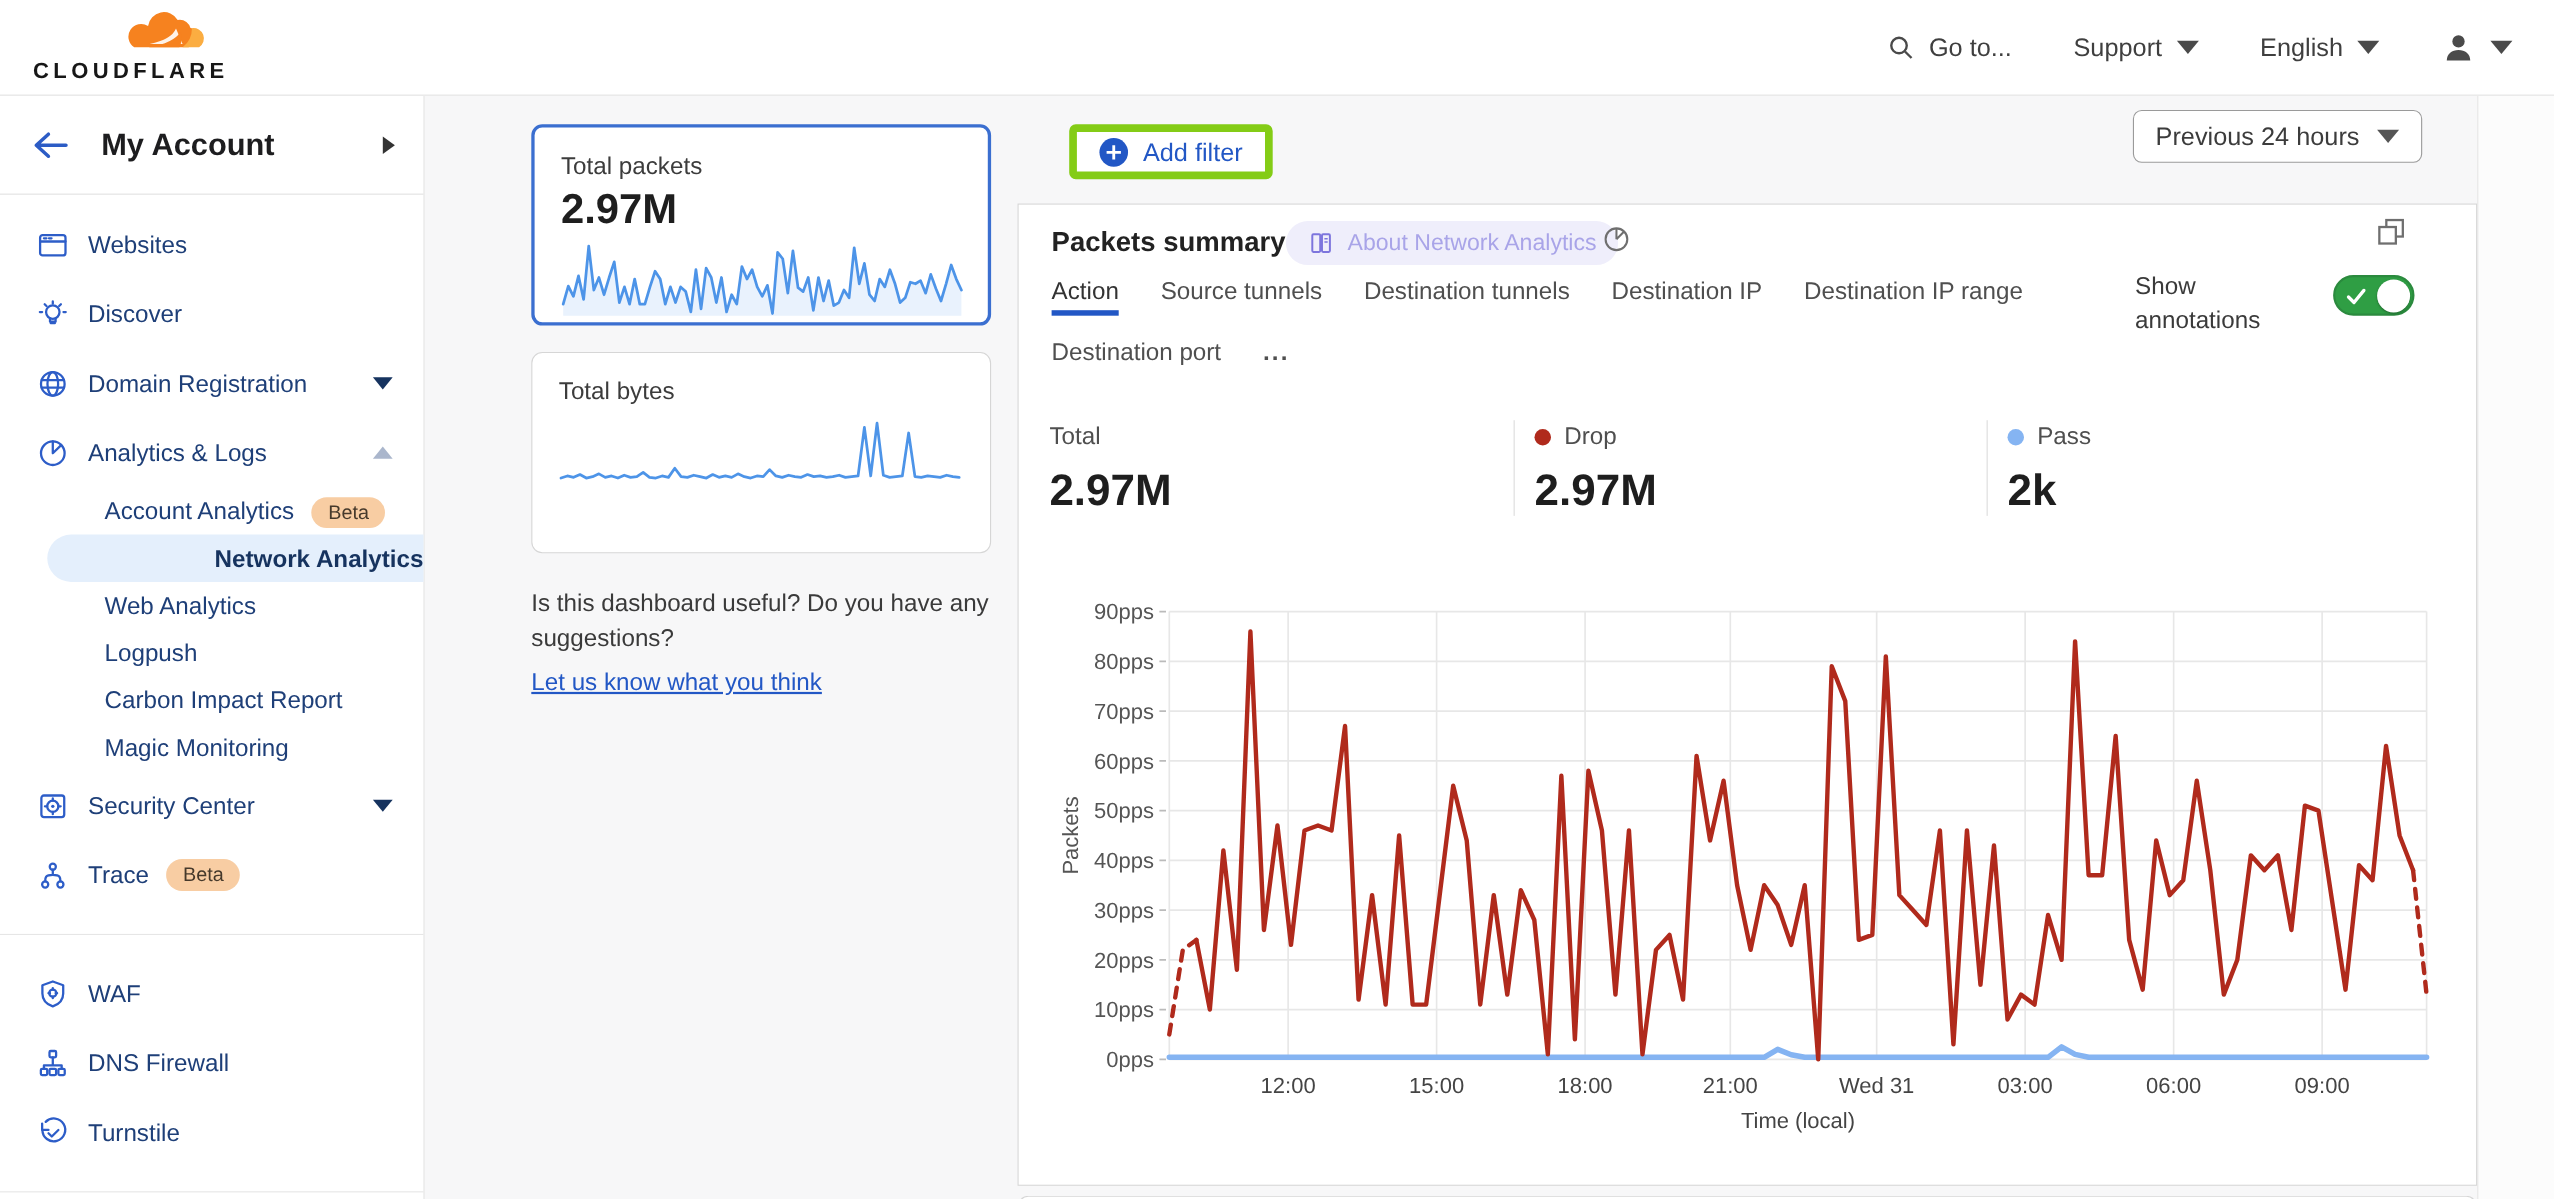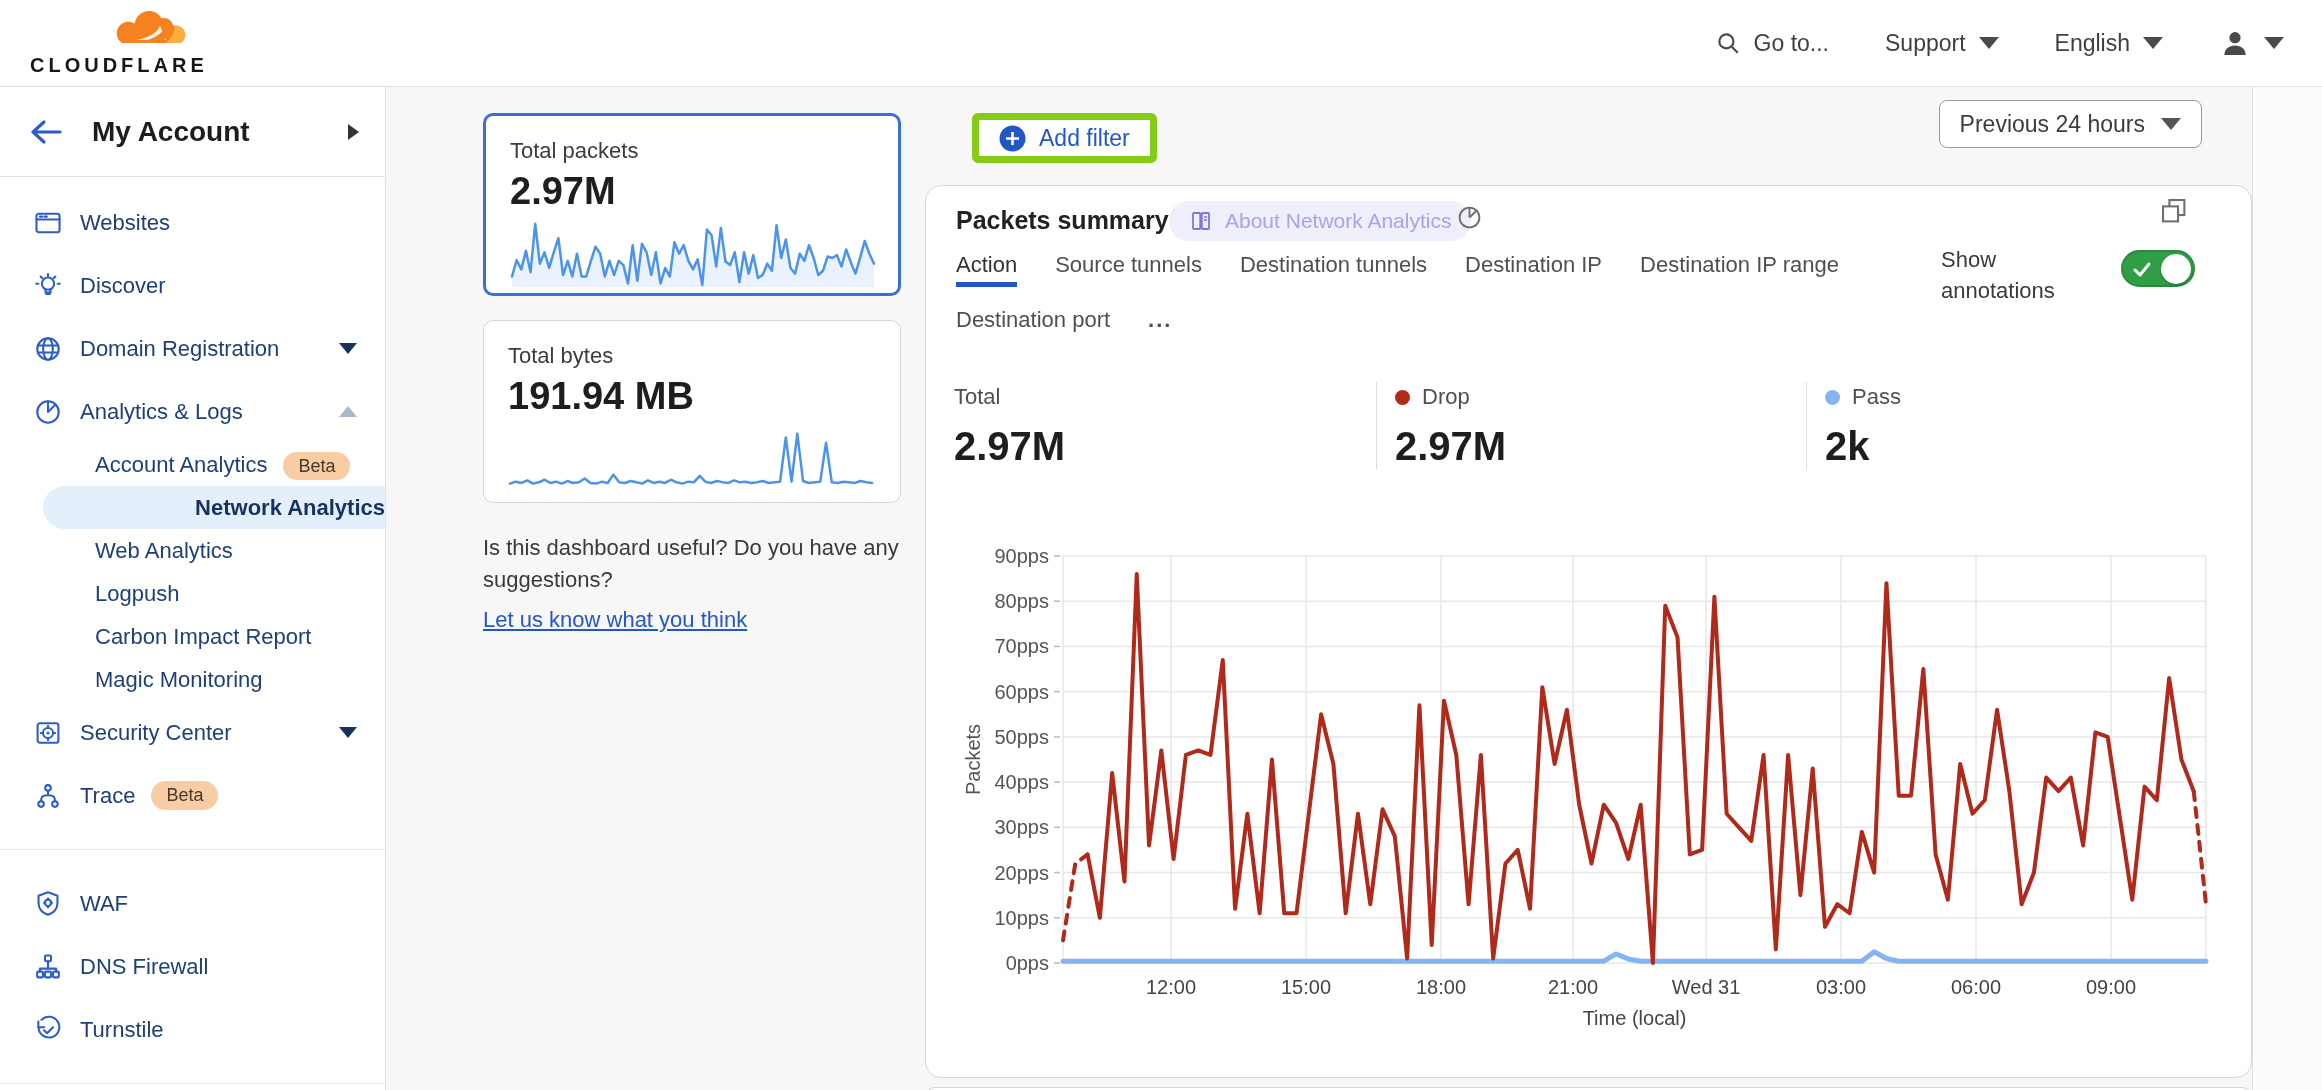--- a/index.html
+++ b/index.html
@@ -61,21 +61,21 @@
   .btn-addfilter { position:absolute; left:586px; top:26px; height:50px; background:#fff;
                    border:7px solid #84cc16; border-radius:6px; display:flex; align-items:center;
                    gap:13px; padding:0 20px; font-size:23px; color:#2257c5; cursor:pointer; }
   .btn-range { position:absolute; right:50px; top:13px; height:48px; background:#fff;
                border:1px solid #9a9a9a; border-radius:8px; display:flex; align-items:center;
                gap:16px; padding:0 20px; font-size:23px; color:#3c3c3c; cursor:pointer; }
   .btn-range .caret { border-top-color:#555; }
 
   
   .panel { position:absolute; left:539px; top:98px; width:1327px; height:893px; background:#fff;
-           border:1px solid #d6d6d6; border-radius:16px; }
+           border:1px solid #d6d6d6; border-radius:0; }
   .panel-next { position:absolute; left:539px; top:1000px; width:1327px; height:40px; background:#fff;
                 border:1px solid #d6d6d6; border-radius:10px 10px 0 0; border-bottom:none; }
   .ps-title { position:absolute; left:30px; top:20px; font-size:25px; font-weight:bold; color:#222; }
   .about-pill { position:absolute; left:243px; top:15px; height:40px; background:#efeefb;
                 border-radius:20px; display:flex; align-items:center; gap:12px; padding:0 20px;
                 font-size:21px; color:#a9a4e8; cursor:pointer; }
   .pie-ico { position:absolute; left:530px; top:18px; cursor:pointer; }
   .expand-ico { position:absolute; right:62px; top:10px; cursor:pointer; }
 
   .tabs { position:absolute; left:30px; top:66px; width:1060px; display:flex; flex-wrap:wrap;
@@ -278,21 +278,20 @@
     <div class="mini-title">Total packets</div>
     <div class="mini-value">2.97M</div>
     <svg id="spark-packets" width="368" height="80" viewBox="0 0 368 80">
         <polygon points="2,74 2,63.46666666666667 6.6410256410256405,47.111111111111114 11.282051282051281,56.355555555555554 15.923076923076923,37.86666666666667 20.564102564102562,59.2 25.205128205128204,10.844444444444441 29.846153846153847,50.66666666666667 34.48717948717949,39.28888888888889 39.128205128205124,54.93333333333334 43.769230769230774,39.28888888888889 48.41025641025641,25.06666666666667 53.05128205128205,62.044444444444444 57.69230769230769,47.82222222222222 62.33333333333333,63.46666666666667 66.97435897435898,40.71111111111111 71.61538461538461,63.46666666666667 76.25641025641025,63.46666666666667 80.8974358974359,47.82222222222222 85.53846153846155,33.6 90.17948717948718,40.71111111111111 94.82051282051282,63.46666666666667 99.46153846153845,47.82222222222222 104.1025641025641,62.044444444444444 108.74358974358975,47.82222222222222 113.38461538461539,52.08888888888889 118.02564102564104,70.57777777777778 122.66666666666666,32.17777777777778 127.3076923076923,67.73333333333333 131.94871794871796,30.755555555555553 136.5897435897436,39.28888888888889 141.23076923076923,62.044444444444444 145.87179487179486,39.28888888888889 150.5128205128205,70.57777777777778 155.15384615384616,54.93333333333334 159.7948717948718,63.46666666666667 164.43589743589743,29.333333333333336 169.0769230769231,40.71111111111111 173.7179487179487,32.17777777777778 178.35897435897436,47.82222222222222 183,56.355555555555554 187.64102564102564,46.4 192.2820512820513,72 196.9230769230769,16.53333333333333 201.56410256410257,22.22222222222222 206.2051282051282,53.51111111111111 210.84615384615384,15.111111111111114 215.4871794871795,48.53333333333333 220.1282051282051,52.08888888888889 224.76923076923077,39.28888888888889 229.4102564102564,69.15555555555555 234.05128205128207,39.28888888888889 238.6923076923077,60.62222222222222 243.33333333333331,42.13333333333333 247.97435897435898,64.88888888888889 252.6153846153846,62.044444444444444 257.2564102564103,50.66666666666667 261.8974358974359,57.77777777777778 266.53846153846155,12.266666666666666 271.1794871794872,44.977777777777774 275.8205128205128,26.488888888888887 280.46153846153845,54.93333333333334 285.1025641025641,60.62222222222222 289.7435897435897,40.71111111111111 294.3846153846154,47.82222222222222 299.025641025641,32.17777777777778 303.6666666666667,44.977777777777774 308.3076923076923,62.044444444444444 312.94871794871796,57.77777777777778 317.5897435897436,43.55555555555556 322.2307692307692,44.977777777777774 326.87179487179486,42.13333333333333 331.5128205128205,53.51111111111111 336.1538461538462,36.44444444444444 340.7948717948718,49.24444444444444 345.4358974358974,60.62222222222222 350.0769230769231,44.977777777777774 354.71794871794873,27.91111111111111 359.35897435897436,40.71111111111111 364,50.66666666666667 364,74" fill="#e9f2fd"></polygon>
         <polyline points="2,63.46666666666667 6.6410256410256405,47.111111111111114 11.282051282051281,56.355555555555554 15.923076923076923,37.86666666666667 20.564102564102562,59.2 25.205128205128204,10.844444444444441 29.846153846153847,50.66666666666667 34.48717948717949,39.28888888888889 39.128205128205124,54.93333333333334 43.769230769230774,39.28888888888889 48.41025641025641,25.06666666666667 53.05128205128205,62.044444444444444 57.69230769230769,47.82222222222222 62.33333333333333,63.46666666666667 66.97435897435898,40.71111111111111 71.61538461538461,63.46666666666667 76.25641025641025,63.46666666666667 80.8974358974359,47.82222222222222 85.53846153846155,33.6 90.17948717948718,40.71111111111111 94.82051282051282,63.46666666666667 99.46153846153845,47.82222222222222 104.1025641025641,62.044444444444444 108.74358974358975,47.82222222222222 113.38461538461539,52.08888888888889 118.02564102564104,70.57777777777778 122.66666666666666,32.17777777777778 127.3076923076923,67.73333333333333 131.94871794871796,30.755555555555553 136.5897435897436,39.28888888888889 141.23076923076923,62.044444444444444 145.87179487179486,39.28888888888889 150.5128205128205,70.57777777777778 155.15384615384616,54.93333333333334 159.7948717948718,63.46666666666667 164.43589743589743,29.333333333333336 169.0769230769231,40.71111111111111 173.7179487179487,32.17777777777778 178.35897435897436,47.82222222222222 183,56.355555555555554 187.64102564102564,46.4 192.2820512820513,72 196.9230769230769,16.53333333333333 201.56410256410257,22.22222222222222 206.2051282051282,53.51111111111111 210.84615384615384,15.111111111111114 215.4871794871795,48.53333333333333 220.1282051282051,52.08888888888889 224.76923076923077,39.28888888888889 229.4102564102564,69.15555555555555 234.05128205128207,39.28888888888889 238.6923076923077,60.62222222222222 243.33333333333331,42.13333333333333 247.97435897435898,64.88888888888889 252.6153846153846,62.044444444444444 257.2564102564103,50.66666666666667 261.8974358974359,57.77777777777778 266.53846153846155,12.266666666666666 271.1794871794872,44.977777777777774 275.8205128205128,26.488888888888887 280.46153846153845,54.93333333333334 285.1025641025641,60.62222222222222 289.7435897435897,40.71111111111111 294.3846153846154,47.82222222222222 299.025641025641,32.17777777777778 303.6666666666667,44.977777777777774 308.3076923076923,62.044444444444444 312.94871794871796,57.77777777777778 317.5897435897436,43.55555555555556 322.2307692307692,44.977777777777774 326.87179487179486,42.13333333333333 331.5128205128205,53.51111111111111 336.1538461538462,36.44444444444444 340.7948717948718,49.24444444444444 345.4358974358974,60.62222222222222 350.0769230769231,44.977777777777774 354.71794871794873,27.91111111111111 359.35897435897436,40.71111111111111 364,50.66666666666667" fill="none" stroke="#4d94e8" stroke-width="2.5" stroke-linejoin="round" stroke-linecap="round"></polyline>
       </svg>
   </div>
 
   <div class="mini-card" style="top:233px;">
     <div class="mini-title">Total bytes</div>
-    <div class="mini-value">191.94 MB</div>
     <svg id="spark-bytes" width="368" height="80" viewBox="0 0 368 80">
         <polyline points="2,65.6 7.746031746031746,63.68 13.492063492063492,64.96 19.238095238095237,62.4 24.984126984126984,65.6 30.730158730158728,64.32 36.476190476190474,61.76 42.22222222222222,64.96 47.96825396825397,63.68 53.71428571428571,65.6 59.460317460317455,63.04 65.2063492063492,64.96 70.95238095238095,64.32 76.6984126984127,60.480000000000004 82.44444444444444,64.96 88.19047619047619,65.6 93.93650793650794,63.68 99.68253968253968,64.96 105.42857142857142,56.64 111.17460317460316,64.32 116.92063492063491,64.96 122.66666666666666,63.04 128.4126984126984,64.32 134.15873015873015,65.6 139.9047619047619,62.4 145.65079365079364,64.96 151.3968253968254,63.68 157.14285714285714,64.96 162.88888888888889,61.76 168.63492063492063,64.32 174.38095238095238,65.6 180.12698412698413,63.68 185.87301587301587,64.32 191.61904761904762,57.92 197.36507936507937,63.68 203.11111111111111,64.96 208.85714285714283,63.04 214.6031746031746,64.32 220.34920634920633,64.96 226.0952380952381,62.4 231.84126984126982,64.32 237.5873015873016,63.68 243.33333333333331,64.96 249.0793650793651,64.32 254.8253968253968,63.04 260.57142857142856,64.96 266.3174603174603,64.32 272.06349206349205,63.68 277.8095238095238,19.520000000000003 283.55555555555554,63.68 289.3015873015873,15.68 295.04761904761904,63.04 300.7936507936508,64.96 306.53968253968253,64.32 312.2857142857143,63.68 318.031746031746,24.64 323.77777777777777,64.32 329.5238095238095,64.96 335.26984126984127,63.68 341.015873015873,64.32 346.76190476190476,64.96 352.5079365079365,63.04 358.25396825396825,64.32 364,64.96" fill="none" stroke="#4d94e8" stroke-width="2.5" stroke-linejoin="round" stroke-linecap="round"></polyline>
       </svg>
   </div>
 
   <div class="feedback">
     <span>Is this dashboard useful? Do you have any suggestions?</span><br>
     <a>Let us know what you think</a>
   </div>
 

